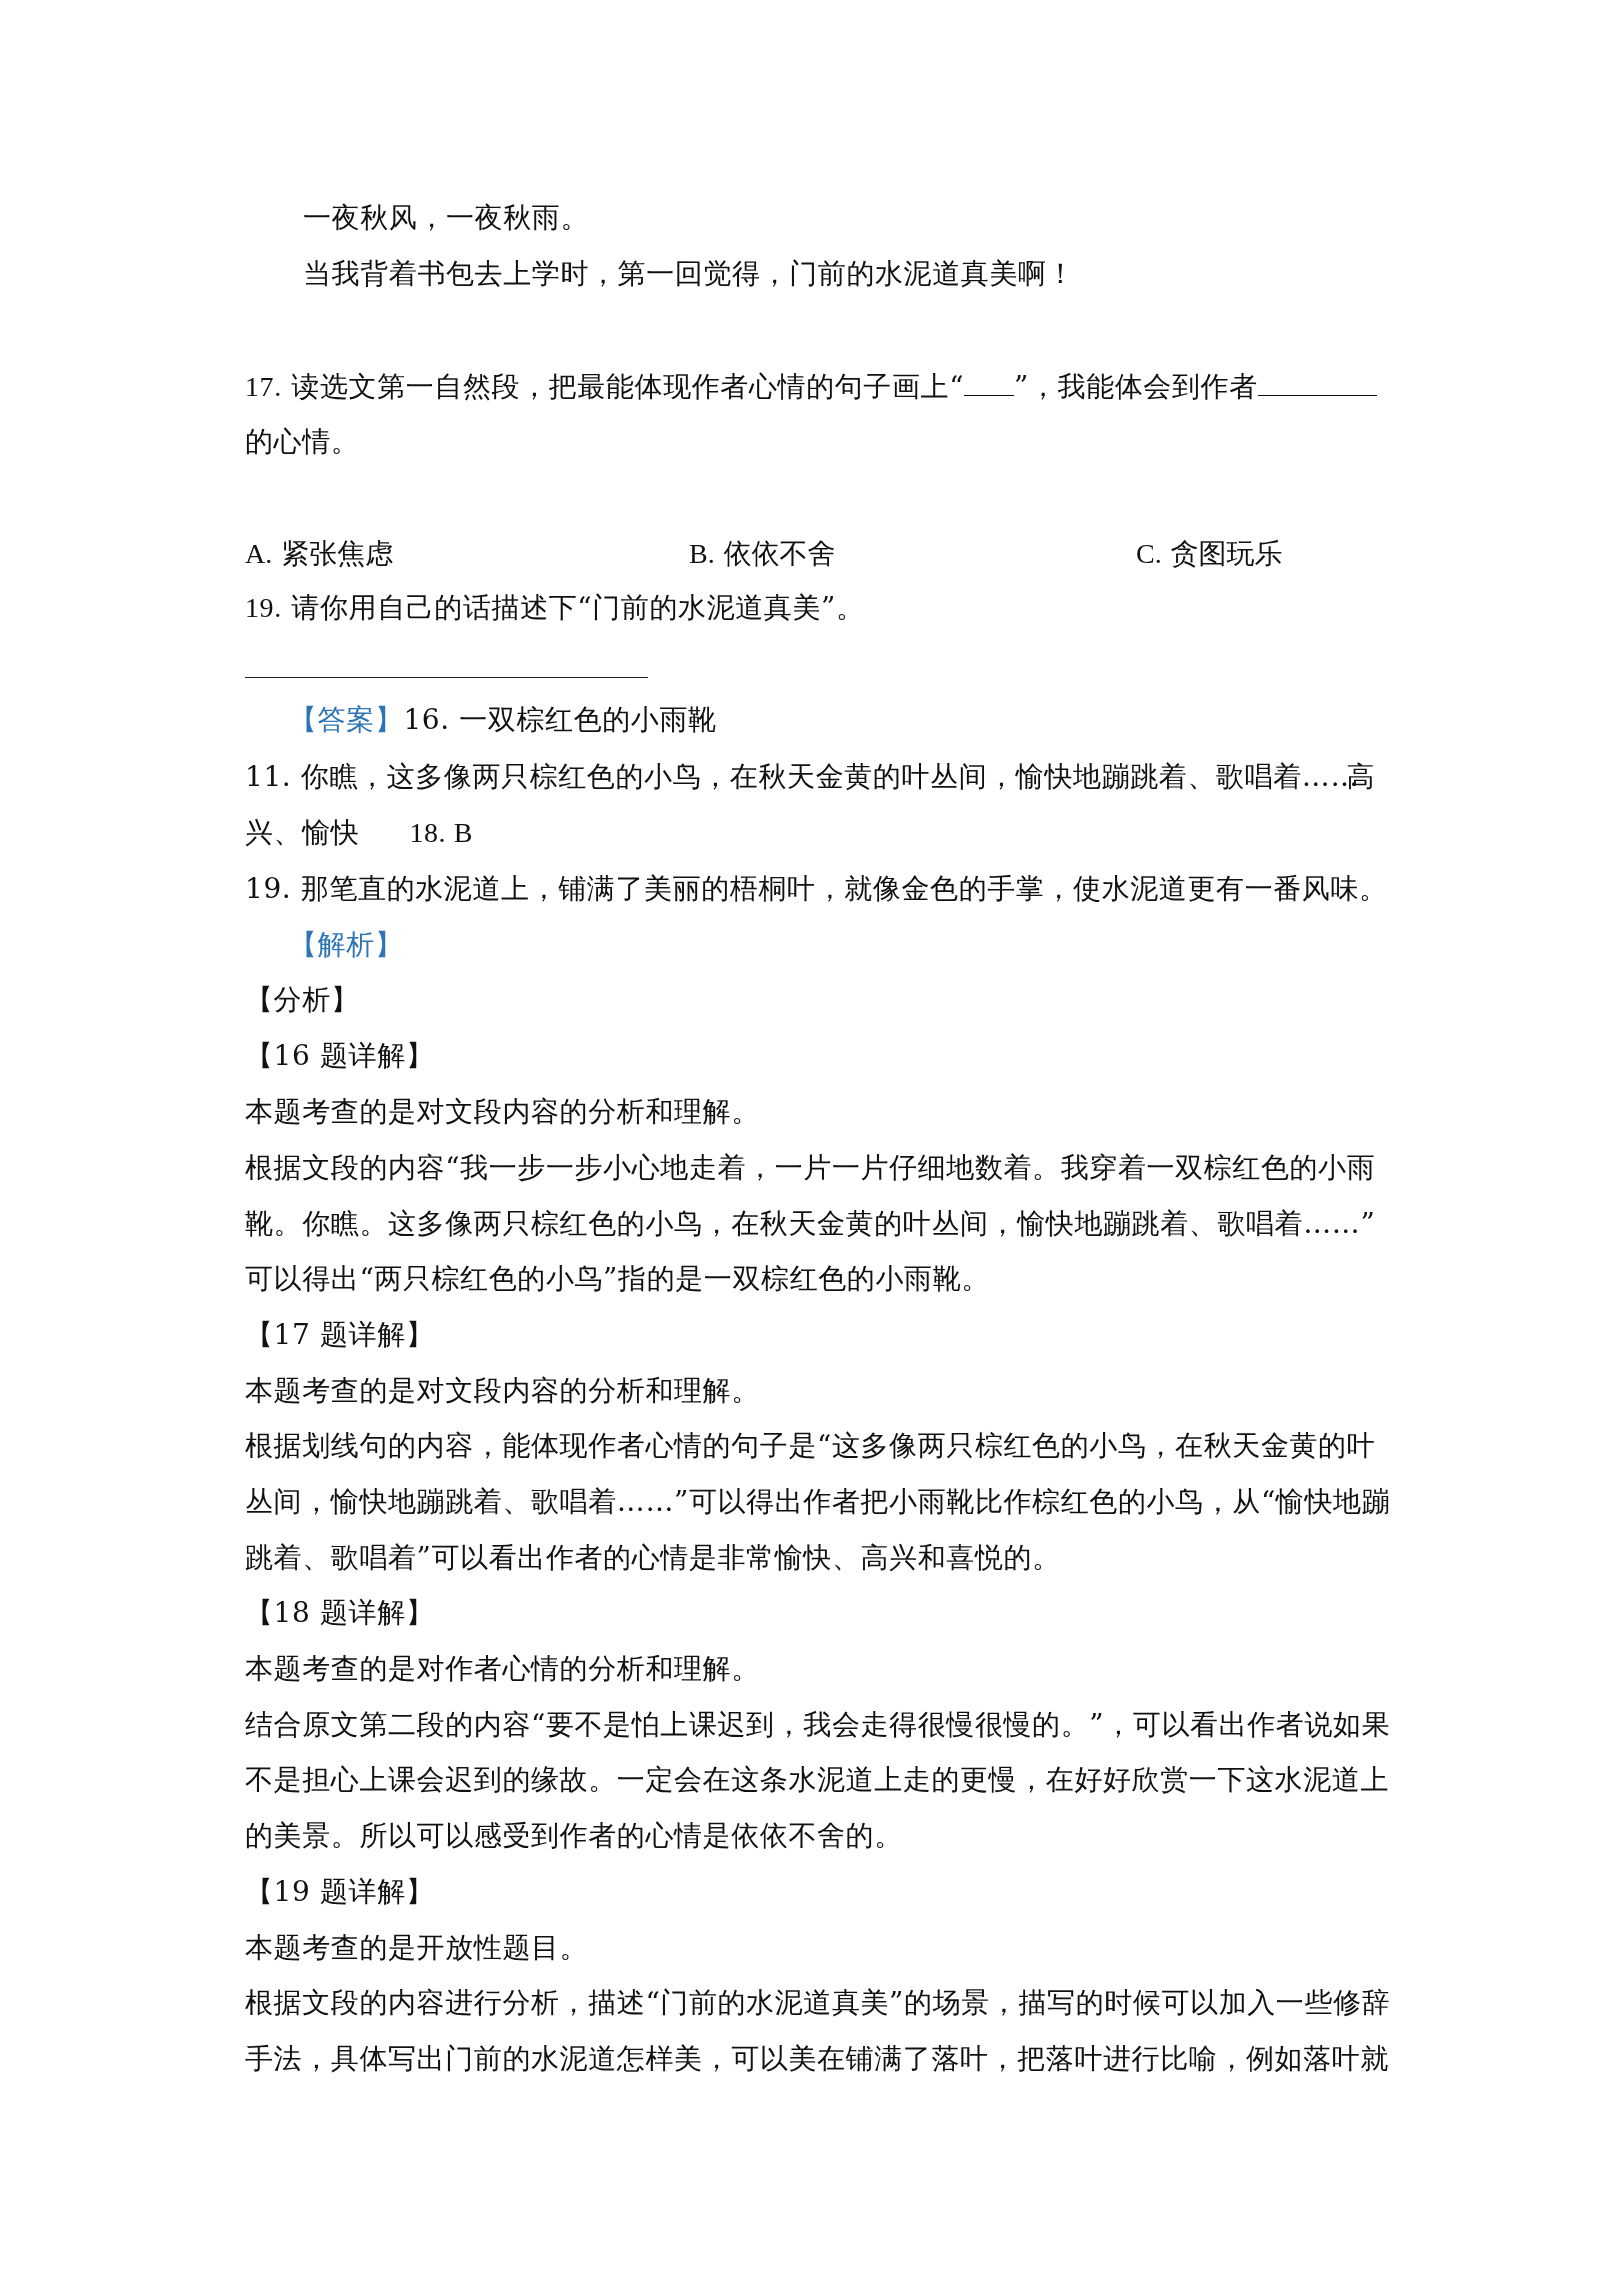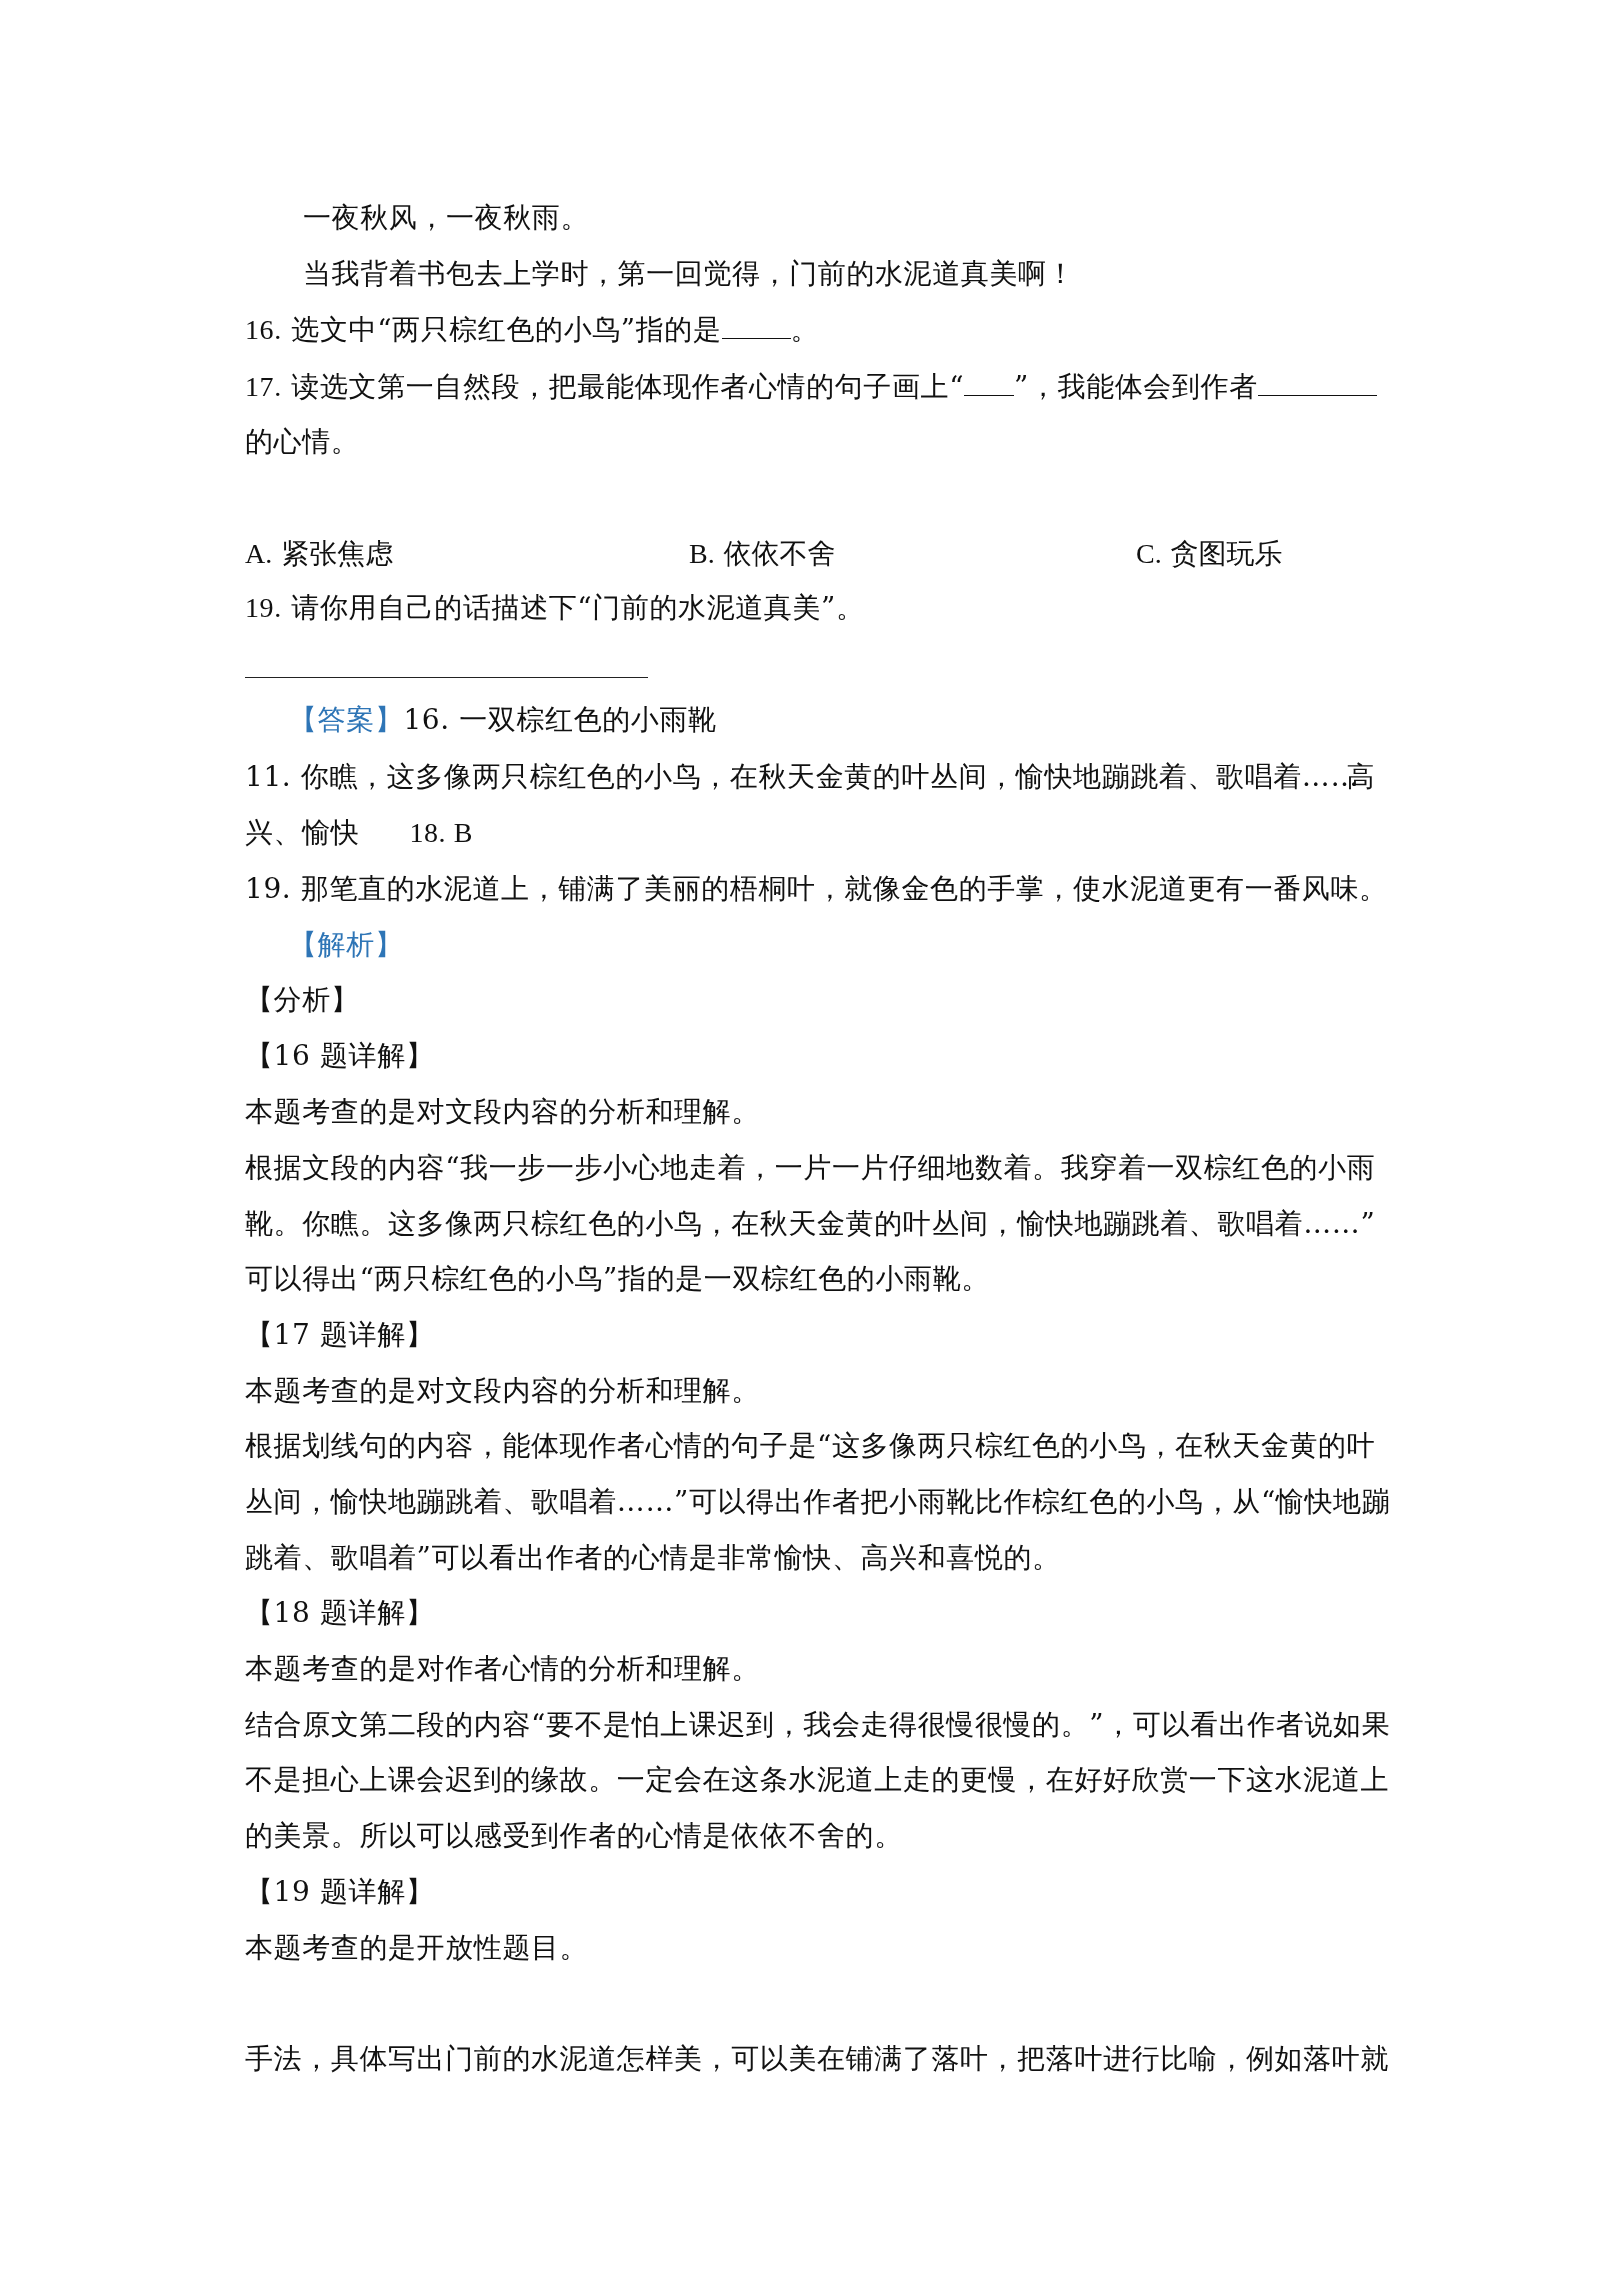--- a/index.html
+++ b/index.html
@@ -16,24 +16,20 @@
   .num { font-family: "Liberation Serif", "DejaVu Serif", serif; }
 </style>
 </head>
 <body>
 
 <div class="page">
 
   <div class="line indent" style="top:201px">一夜秋风，一夜秋雨。</div>
   <div class="line indent" style="top:257px">当我背着书包去上学时，第一回觉得，门前的水泥道真美啊！</div>
 
-  <div class="line" style="top:313px">
-    <span class="num">16.</span>
-    <span>选文中“两只棕红色的小鸟”指的是</span><span class="blank" style="width:69px"></span><span>。</span>
-  </div>
 
   <div class="line" style="top:370px">
     <span class="num">17.</span>
     <span>读选文第一自然段，把最能体现作者心情的句子画上“</span><span class="blank" style="width:50px"></span><span>”，我能体会到作者</span><span class="blank" style="width:119px"></span>
   </div>
   <div class="line" style="top:425px">的心情。</div>
 
   <div class="opt" style="left:245px; top:537px">
     <span class="num">A.</span>
     <span>紧张焦虑</span>
@@ -82,16 +78,17 @@
   <div class="line" style="top:1541px">跳着、歌唱着”可以看出作者的心情是非常愉快、高兴和喜悦的。</div>
 
   <div class="line" style="top:1596px">【18 题详解】</div>
   <div class="line" style="top:1708px">结合原文第二段的内容“要不是怕上课迟到，我会走得很慢很慢的。”，可以看出作者说如果</div>
   <div class="line" style="top:1652px">本题考查的是对作者心情的分析和理解。</div>
   <div class="line" style="top:1763px">不是担心上课会迟到的缘故。一定会在这条水泥道上走的更慢，在好好欣赏一下这水泥道上</div>
   <div class="line" style="top:1819px">的美景。所以可以感受到作者的心情是依依不舍的。</div>
 
   <div class="line" style="top:1875px">【19 题详解】</div>
   <div class="line" style="top:1931px">本题考查的是开放性题目。</div>
+  <div class="line" style="top:1986px">根据文段的内容进行分析，描述“门前的水泥道真美”的场景，描写的时候可以加入一些修辞</div>
   <div class="line" style="top:2042px">手法，具体写出门前的水泥道怎样美，可以美在铺满了落叶，把落叶进行比喻，例如落叶就</div>
 
 </div>
 
 
 </body></html>

